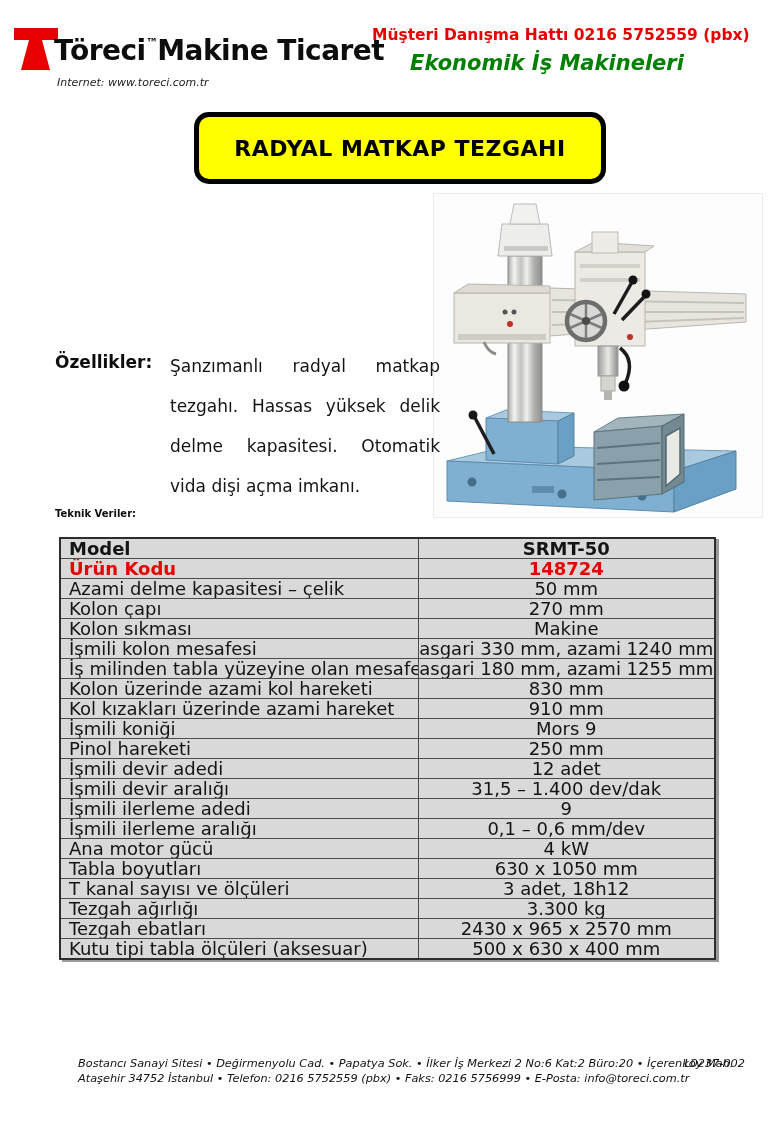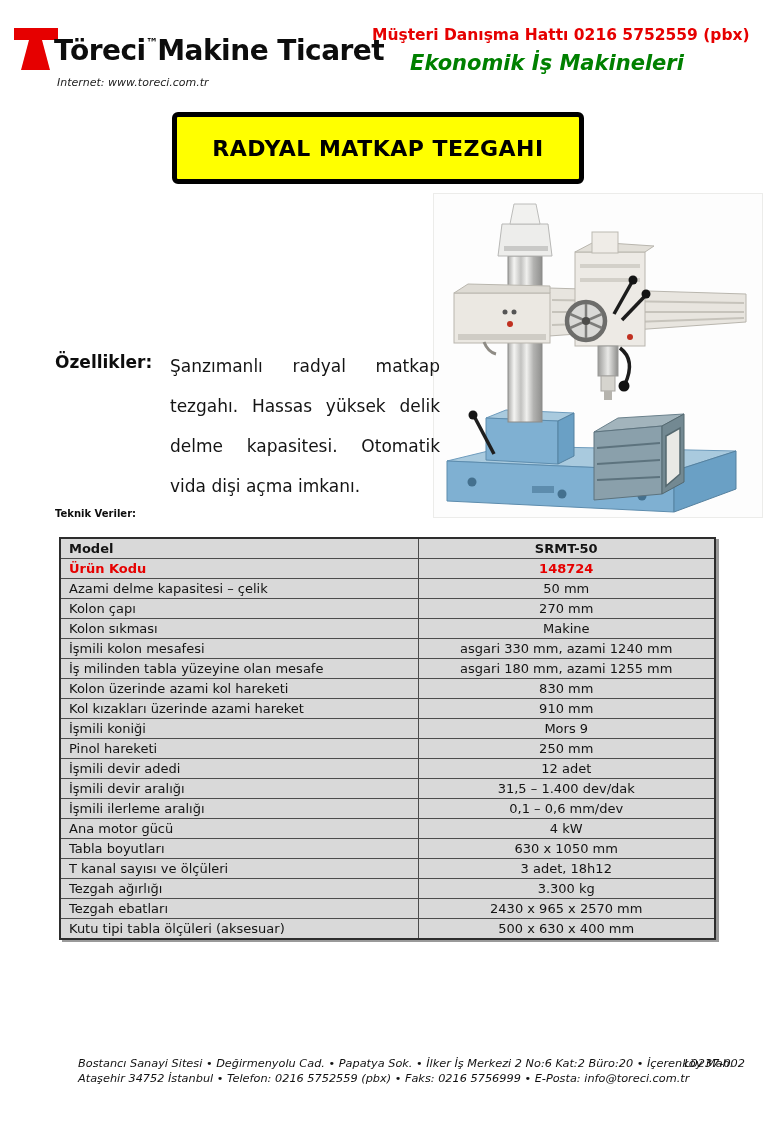--- a/index.html
+++ b/index.html
@@ -37,25 +37,25 @@
     font-size: 15.5px; font-weight: bold; color: #e60000;
     white-space: nowrap; text-align: right;
   }
   .tagline {
     margin-top: 7px; font-size: 21px; font-weight: bold; font-style: italic;
     color: #008000; white-space: nowrap;
   }
 
   
   .banner {
-    position: absolute; left: 172px; top: 112px;
+    position: absolute; left: 194px; top: 112px;
     width: 412px; height: 72px;
     background: #ffff00;
     border: 5px solid #000;
-    border-radius: 6px;
+    border-radius: 15px;
     display: flex; align-items: center; justify-content: center;
   }
   .banner-text {
     font-size: 22px; font-weight: bold; color: #000; letter-spacing: 0.5px;
     white-space: nowrap;
   }
 
   
   .machine-wrap {
     position: absolute; left: 433px; top: 193px;
@@ -92,21 +92,21 @@
     border-collapse: collapse;
     table-layout: fixed;
     border: 2px solid #2d2d2d;
     box-shadow: 3px 2px 0 0 #9a9a9a;
   }
   table.specs col.c-label { width: 358px; }
   table.specs col.c-value { width: 297px; }
   table.specs td {
     background: #d9d9d9;
     border: 1px solid #4c4c4c;
-    font-size: 13px;
+    font-size: 18px;
     height: 20px;
     line-height: 19px;
     overflow: hidden;
     white-space: nowrap;
   }
   table.specs td.cell-label { padding-left: 8px; }
   table.specs td.cell-value { text-align: center; }
   table.specs tr.bold td { font-weight: bold; }
   table.specs tr.bold-red td { font-weight: bold; color: #e60000; }
 
@@ -317,20 +317,24 @@
         <tr class="normal">
           <td class="cell-label">İşmili devir adedi</td>
           <td class="cell-value">12 adet</td>
         </tr>
 
         <tr class="normal">
           <td class="cell-label">İşmili devir aralığı</td>
           <td class="cell-value">31,5 – 1.400 dev/dak</td>
         </tr>
 
+        <tr class="normal">
+          <td class="cell-label">İşmili ilerleme adedi</td>
+          <td class="cell-value">9</td>
+        </tr>
 
         <tr class="normal">
           <td class="cell-label">İşmili ilerleme aralığı</td>
           <td class="cell-value">0,1 – 0,6 mm/dev</td>
         </tr>
 
         <tr class="normal">
           <td class="cell-label">Ana motor gücü</td>
           <td class="cell-value">4 kW</td>
         </tr>

